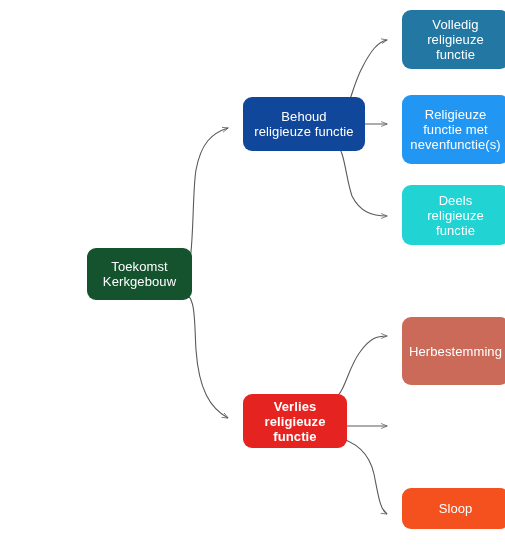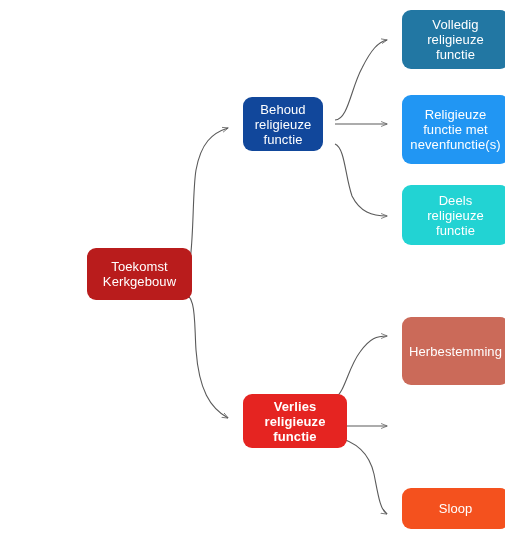--- a/index.html
+++ b/index.html
@@ -40,24 +40,24 @@
       <path d="M 335,120 C 348,120 351,88 362,68 C 371,50 378,42 387,40"></path>
       <path d="M 335,124 L 387,124"></path>
       <path d="M 335,144 C 345,148 345,176 352,196 C 360,212 372,216 387,216"></path>
 
       <path d="M 335,398 C 345,392 348,368 360,352 C 370,338 377,336 387,336"></path>
       <path d="M 335,426 L 387,426"></path>
       <path d="M 335,437 C 355,441 369,452 374,474 C 378,494 380,510 387,514"></path>
     </g>
   </svg>
 
-  <div class="node" style="left:75px;top:248px;width:105px;height:52px;background:#b91c1c;">Toekomst
+  <div class="node" style="left:75px;top:248px;width:105px;height:52px;background:#14532d;">Toekomst
 Kerkgebouw</div>
 
-  <div class="node" style="left:231px;top:97px;width:80px;height:54px;background:#11479B;">Behoud
+  <div class="node" style="left:231px;top:97px;width:122px;height:54px;background:#11479B;">Behoud
 religieuze functie</div>
 
   <div class="node" style="left:231px;top:394px;width:104px;height:54px;background:#E52421;font-weight:bold;">Verlies
 religieuze functie</div>
 
   <div class="node" style="left:390px;top:10px;width:107px;height:59px;background:#2277A3;">Volledig
 religieuze functie</div>
 
   <div class="node" style="left:390px;top:95px;width:107px;height:69px;background:#2196F3;">Religieuze
 functie met

